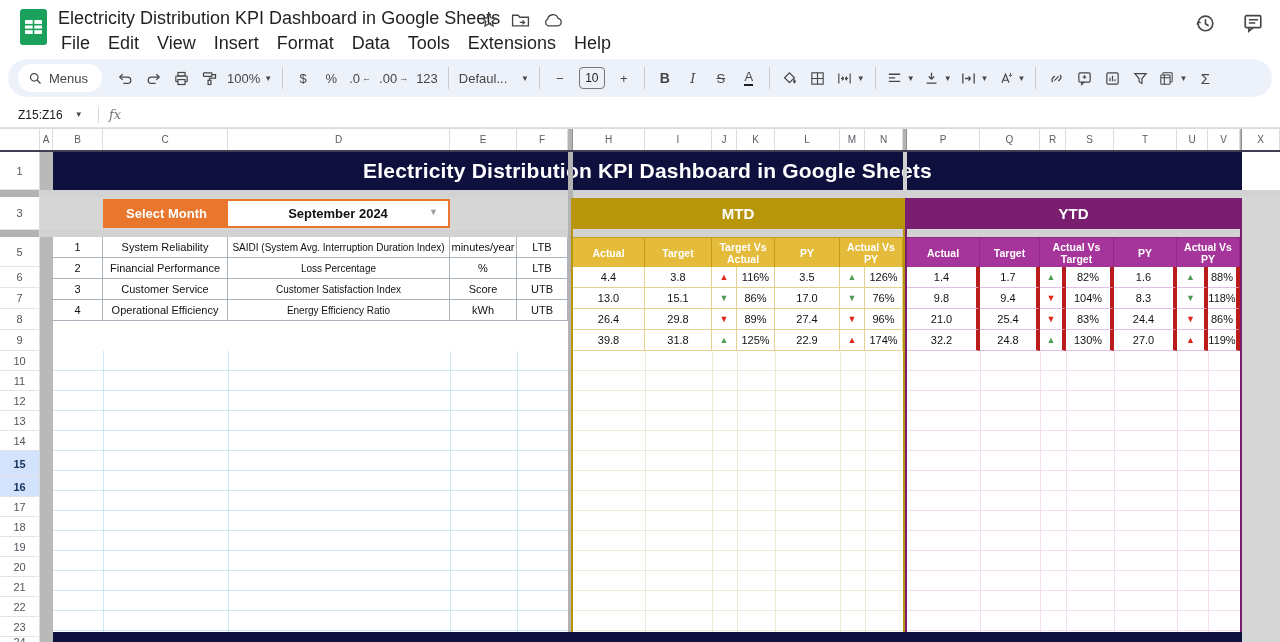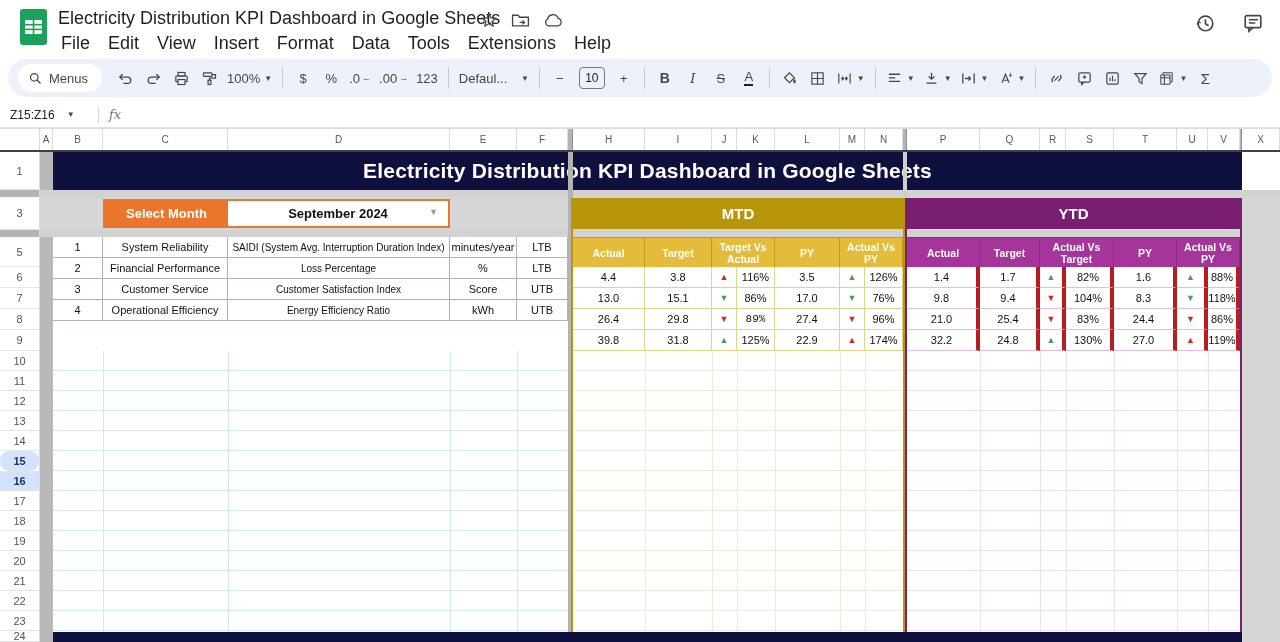--- a/index.html
+++ b/index.html
@@ -29,21 +29,21 @@
   .tsep { width:1px; height:22px; background:#c7cbd1; margin:0 5px; }
   .caret { font-size:8px; color:#444746; margin-left:2px; }
   .fs-box { width:26px; height:22px; border:1px solid #747775; border-radius:4px; display:flex; align-items:center; justify-content:center;
     font-size:12px; color:#202124; background:transparent; margin:0 4px; }
   .ul-a { border-bottom:2px solid #1f1f1f; line-height:14px; }
   .strike { text-decoration:line-through; }
 
   
   .fbar { position:absolute; left:0; top:102px; width:1280px; height:26px; background:#fff; border-bottom:1px solid #e0e2e6;
     display:flex; align-items:center; }
-  .namebox { width:88px; padding-left:10px; font-size:12px; color:#202124; display:flex; align-items:center; gap:10px; }
+  .namebox { width:88px; padding-left:18px; font-size:12px; color:#202124; display:flex; align-items:center; gap:10px; }
   .fbar-sep { width:1px; height:16px; background:#d5d8dc; margin:0 10px; }
   .fx { font-family:"DejaVu Serif", serif; font-style:italic; font-size:13px; color:#747775; }
 
   
   .colheaders { position:absolute; left:0; top:128px; width:1280px; height:24px; display:flex; border-top:1px solid #d9dce1;
     border-bottom:2px solid #3c3e52; background:#fff; }
   .corner { width:40px; height:100%; border-right:1px solid #d9dce1; background:#fff; }
   .colh { height:100%; display:flex; align-items:center; justify-content:center; font-size:10px; color:#575b5f;
     border-right:1px solid #d9dce1; background:#fff; }
   .colh.hid { background:#b3b3b3; border-right:1px solid #8f8f8f; }
@@ -391,21 +391,21 @@
         <div class="rowh" style="height: 30px;">5</div>
         <div class="rowh" style="height: 21px;">6</div>
         <div class="rowh" style="height: 21px;">7</div>
         <div class="rowh" style="height: 21px;">8</div>
         <div class="rowh" style="height: 21px;">9</div>
         <div class="rowh" style="height: 20px;">10</div>
         <div class="rowh" style="height: 20px;">11</div>
         <div class="rowh" style="height: 20px;">12</div>
         <div class="rowh" style="height: 20px;">13</div>
         <div class="rowh" style="height: 20px;">14</div>
-        <div class="rowh sel" style="height: 20px; border-radius: 9px;">15</div>
+        <div class="rowh sel" style="height: 26px;">15</div>
         <div class="rowh sel" style="height: 20px;">16</div>
         <div class="rowh" style="height: 20px;">17</div>
         <div class="rowh" style="height: 20px;">18</div>
         <div class="rowh" style="height: 20px;">19</div>
         <div class="rowh" style="height: 20px;">20</div>
         <div class="rowh" style="height: 20px;">21</div>
         <div class="rowh" style="height: 20px;">22</div>
         <div class="rowh" style="height: 20px;">23</div>
         <div class="rowh" style="height: 11px;">24</div>
       </div>
@@ -519,21 +519,21 @@
                 <span class="arrow green">▼</span>
               </div>
               <div class="dcell" style="width: 38px;">76%</div>
             </div>
             <div class="drow">
               <div class="dcell" style="width: 72px;">26.4</div>
               <div class="dcell" style="width: 67px;">29.8</div>
               <div class="dcell" style="width: 25px;">
                 <span class="arrow red">▼</span>
               </div>
-              <div class="dcell" style="width: 38px; font-family: Liberation Mono, monospace;">89%</div>
+              <div class="dcell" style="width: 38px;">89%</div>
               <div class="dcell" style="width: 65px;">27.4</div>
               <div class="dcell" style="width: 25px;">
                 <span class="arrow red">▼</span>
               </div>
               <div class="dcell" style="width: 38px;">96%</div>
             </div>
             <div class="drow">
               <div class="dcell" style="width: 72px;">39.8</div>
               <div class="dcell" style="width: 67px;">31.8</div>
               <div class="dcell" style="width: 25px;">

